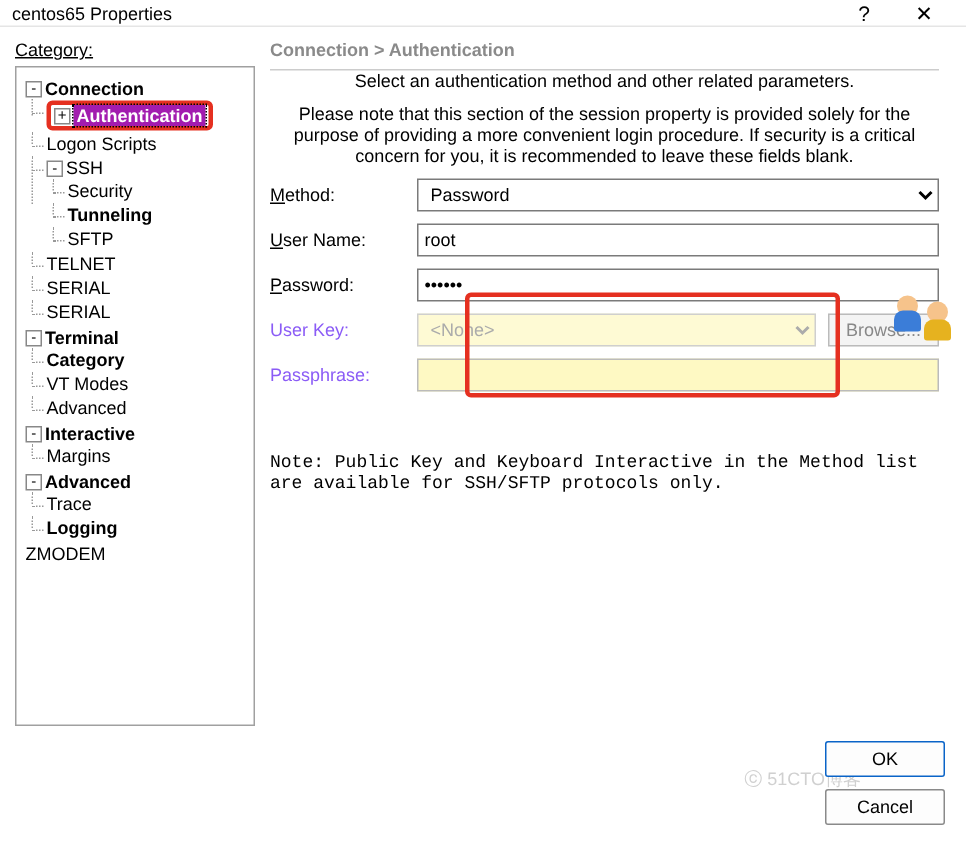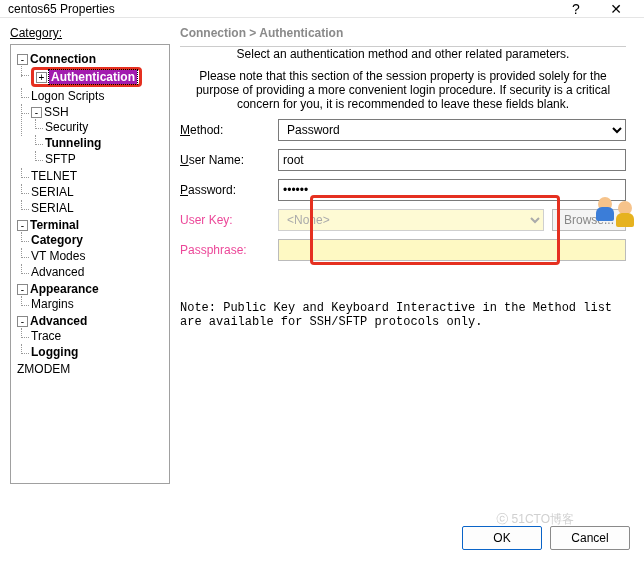--- a/index.html
+++ b/index.html
@@ -25,29 +25,29 @@
 .right { flex: 1; padding-right: 8px; position:relative; }
 .breadcrumb { font-weight: bold; color: #8a8a8a; border-bottom: 1px solid #ccc; padding-bottom: 6px; }
 .desc { margin-bottom: 8px; text-align: center; }
 .form-row { display: flex; align-items: center; margin-bottom: 8px; gap: 8px; }
 .form-row label { width: 90px; }
 .form-row label .u { text-decoration: underline; }
 .form-row .field { flex: 1; }
 .ffield { width: 220px; }
 select, input[type=text], input[type=password] { width: 100%; border: 1px solid #7a7a7a; padding: 2px 4px; height: 22px; background: #fff; }
 select:disabled, input:disabled { background: #fef9c3; color: #888; border-color: #bbb; }
-.disabled-label { color: #ec4899; }
+.disabled-label { color: #8b5cf6; }
 .hl-box { position: absolute; border: 3px solid #e53020; border-radius: 4px; left: 310px; top: 195px; width: 250px; height: 70px; pointer-events: none; }
 .avatar { position: absolute; right: 2px; top: 195px; width: 48px; height: 40px; }
 .head { width: 14px; height: 14px; border-radius: 50%; background: #f6c38b; position: absolute; }
 .body { width: 18px; height: 14px; border-radius: 6px 6px 2px 2px; position: absolute; top: 12px; }
 .p1 .head { left: 4px; top: 2px; } .p1 .body { left: 2px; background: #3b7dd8; }
 .p2 .head { left: 24px; top: 6px; } .p2 .body { left: 22px; top: 18px; background: #e6b21f; }
 .note { margin-top: 40px; font-family: Liberation Mono, monospace; }
-.footer { position: absolute; right: 14px; bottom: 14px; display: flex; gap: 8px; }
+.footer { position: absolute; right: 14px; bottom: 14px; display: flex; gap: 8px; flex-direction: column; }
 .footer button { width: 80px; height: 24px; background: #fdfdfd; border: 1px solid #8a8a8a; border-radius: 2px; }
 .footer button.default { border: 1px solid #0a64c8; }
 .watermark { position: absolute; right: 70px; bottom: 36px; color: #d0d0d0; font-size: 12px; }
 .browse { width: 74px; height: 22px; border: 1px solid #bbb; background: #f4f4f4; color: #888; }
 </style>
 </head>
 <body>
 
 <div class="titlebar">
   <span class="title">centos65 Properties</span>
@@ -76,21 +76,21 @@
             <li><span class="node">SERIAL</span></li>
           </ul>
         </li>
         <li><span class="exp">-</span><span class="node bold">Terminal</span>
           <ul>
             <li><span class="node bold">Category</span></li>
             <li><span class="node">VT Modes</span></li>
             <li><span class="node">Advanced</span></li>
           </ul>
         </li>
-        <li><span class="exp">-</span><span class="node bold">Appearance</span>
+        <li><span class="exp">-</span><span class="node bold">Interactive</span>
           <ul>
             <li><span class="node">Margins</span></li>
           </ul>
         </li>
         <li><span class="exp">-</span><span class="node bold">Advanced</span>
           <ul>
             <li><span class="node">Trace</span></li>
             <li><span class="node bold">Logging</span></li>
           </ul>
         </li>

